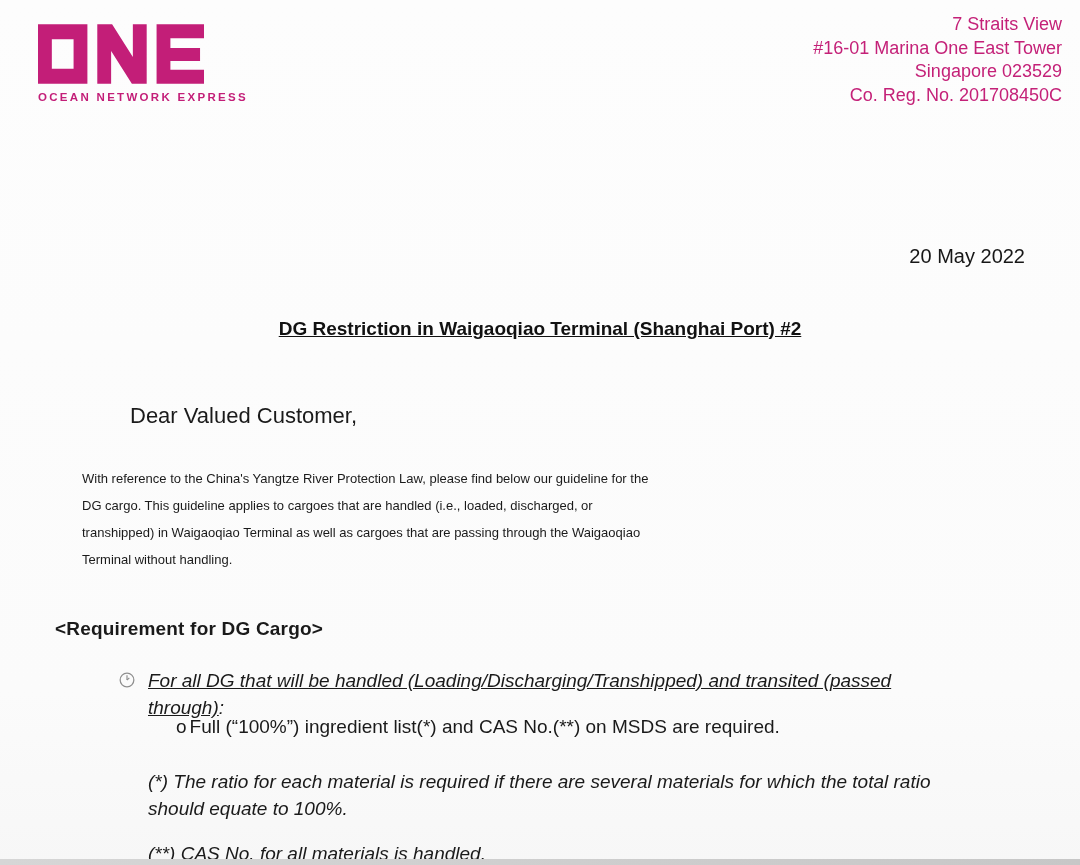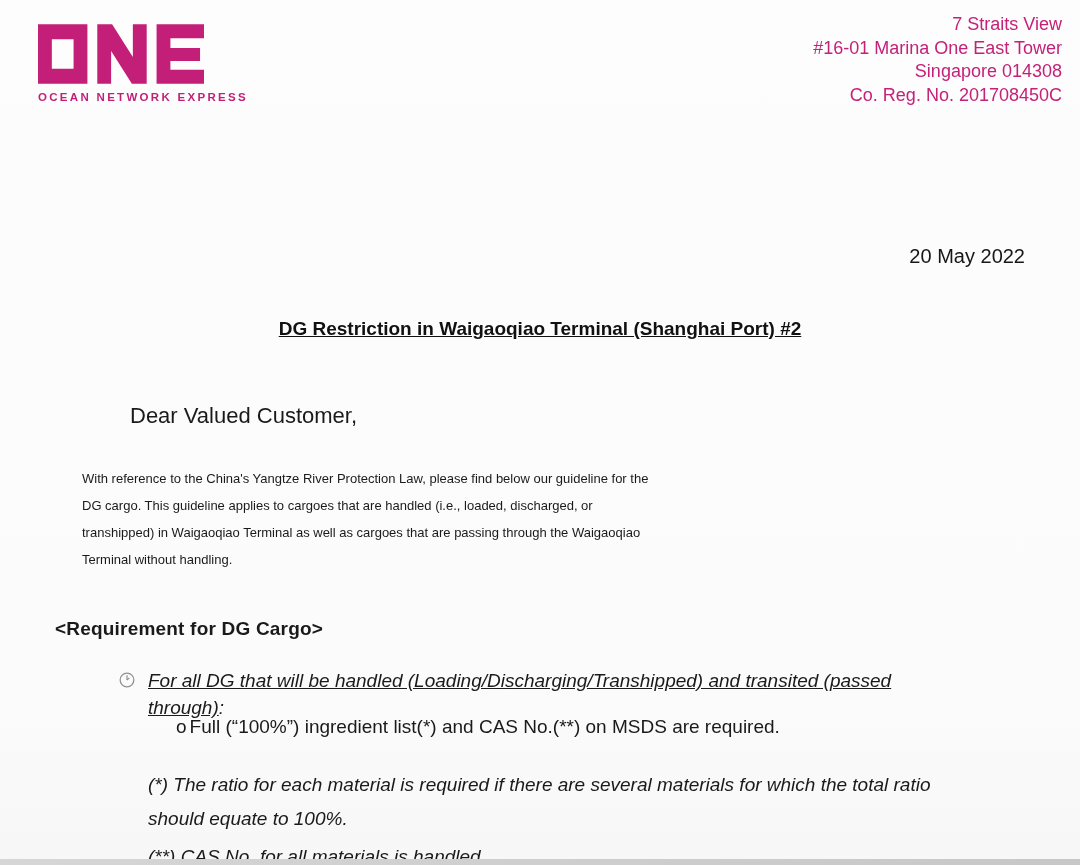--- a/index.html
+++ b/index.html
@@ -112,21 +112,21 @@
     left: 176px;
     top: 716px;
     font-size: 19px;
   }
   .sub-bullet .marker { margin-right: 3px; }
 
   .footnote {
     position: absolute;
     left: 148px;
     font-size: 19px;
-    line-height: 34px;
+    line-height: 27px;
     font-style: italic;
     white-space: pre-line;
   }
   .footnote-1 { top: 768px; width: 880px; }
   .footnote-2 { top: 840px; }
 
   .bottom-bar {
     position: absolute;
     left: 0;
     bottom: 0;
@@ -145,21 +145,21 @@
       <path fill="#C31E78" fill-rule="evenodd" d="M0 0 H50 V60 H0 Z M14 15 H36 V45 H14 Z"></path>
       <path fill="#C31E78" d="M60 0 H75 L96 33 V0 H110 V60 H95 L74 27 V60 H60 Z"></path>
       <path fill="#C31E78" d="M120 0 H168 V14 H134 V24 H164 V37 H134 V46 H168 V60 H120 Z"></path>
     </svg>
     <div class="logo-subtext">OCEAN NETWORK EXPRESS</div>
   </div>
 
   <div class="address-block">
     <div>7 Straits View</div>
     <div>#16-01 Marina One East Tower</div>
-    <div>Singapore 014308</div>
+    <div>Singapore 023529</div>
     <div>Co. Reg. No. 201708450C</div>
   </div>
 
   <div class="date-line">20 May 2022</div>
 
   <div class="title-row">
     <span>DG Restriction in Waigaoqiao Terminal (Shanghai Port) #2</span>
   </div>
 
   <div class="salutation">Dear Valued Customer,</div>

